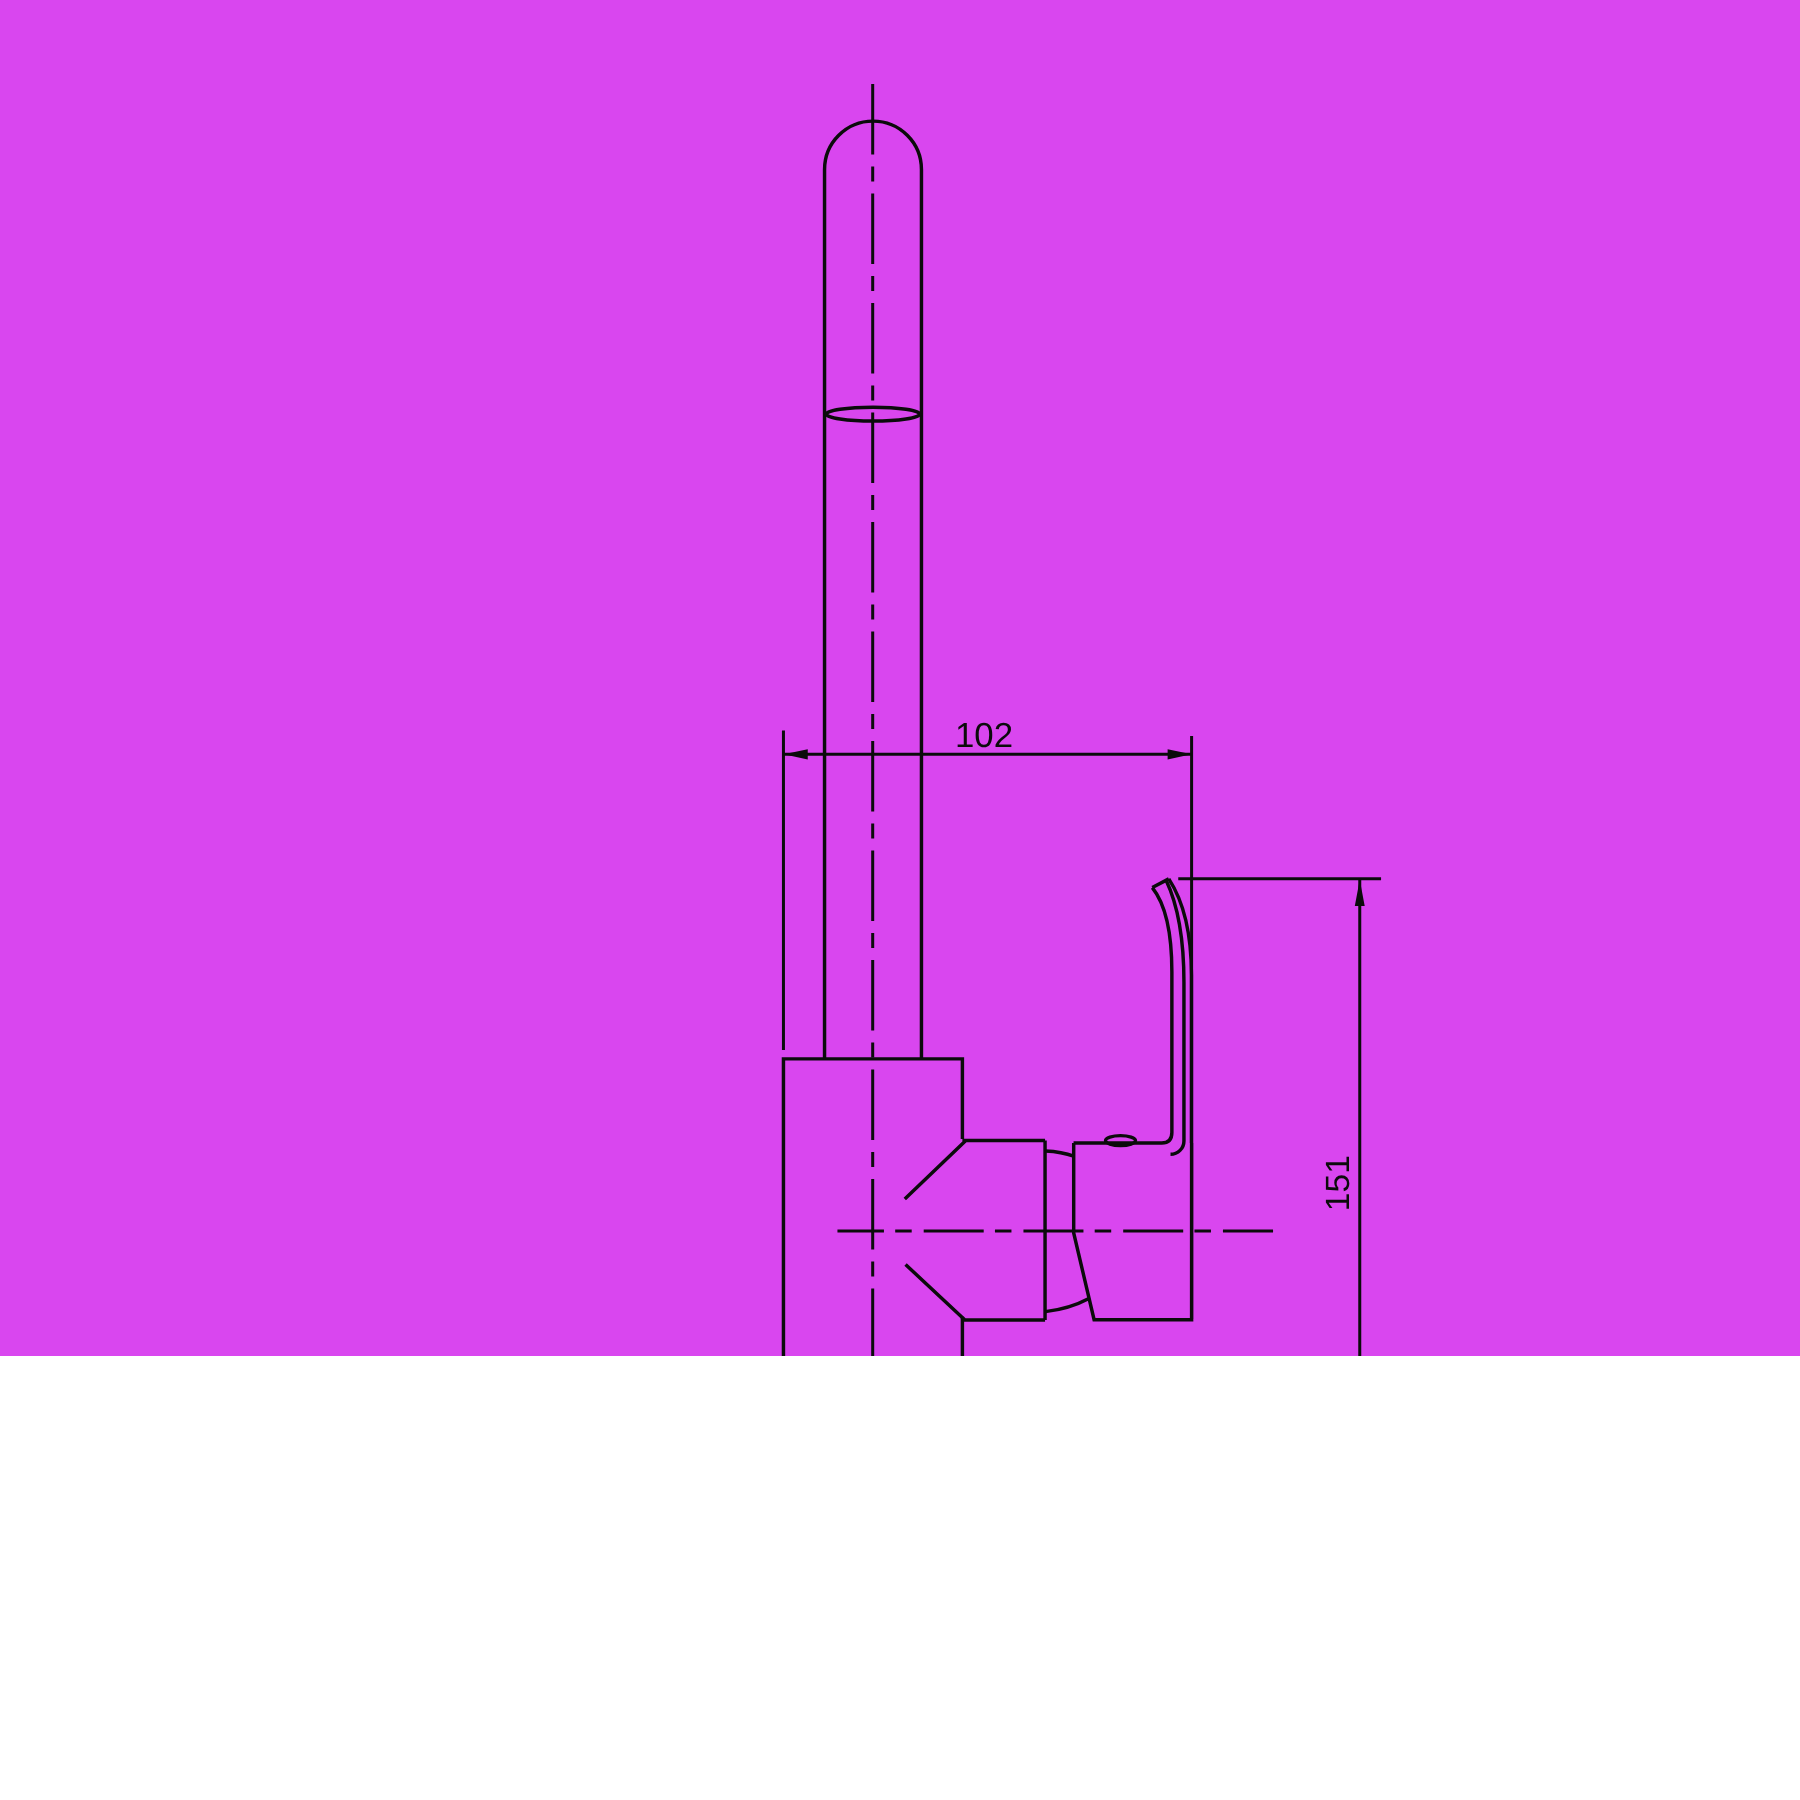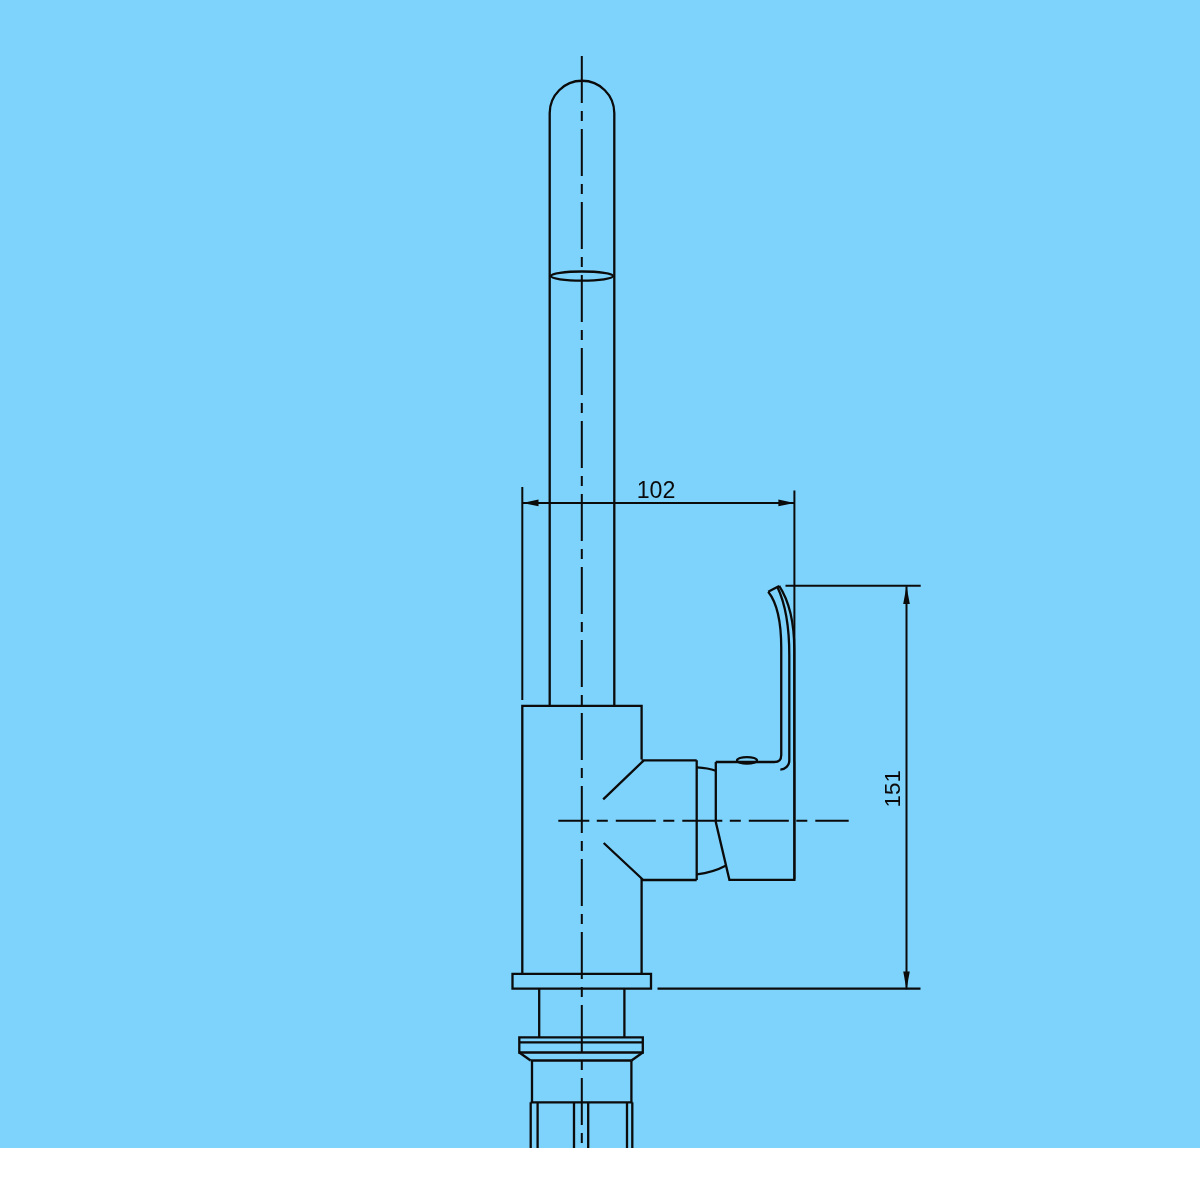--- a/index.html
+++ b/index.html
@@ -1,16 +1,16 @@
 <!DOCTYPE html>
 <html><head>
 <meta charset="utf-8">
 <style>
   html,body{margin:0;padding:0;background:#ffffff;}
-  .page{width:1200px;height:1148px;position:relative;background:#7dd3fc;text-align:center;}
+  .page{width:1200px;height:904px;position:relative;background:#d946ef;text-align:center;}
   svg{position:absolute;top:0;left:0;}
   text{font-family:"Liberation Sans", sans-serif;fill:#0b0b0b;}
 </style>
 </head>
 <body>
 <div class="page">
 <svg width="1200" height="1200" viewBox="0 0 1200 1200" fill="none" stroke-linecap="butt">
 
   <path d="M 581.8,56 V 1195.7" stroke="#0b0b0b" stroke-width="2" stroke-dasharray="47 8 10 8"></path>
 

